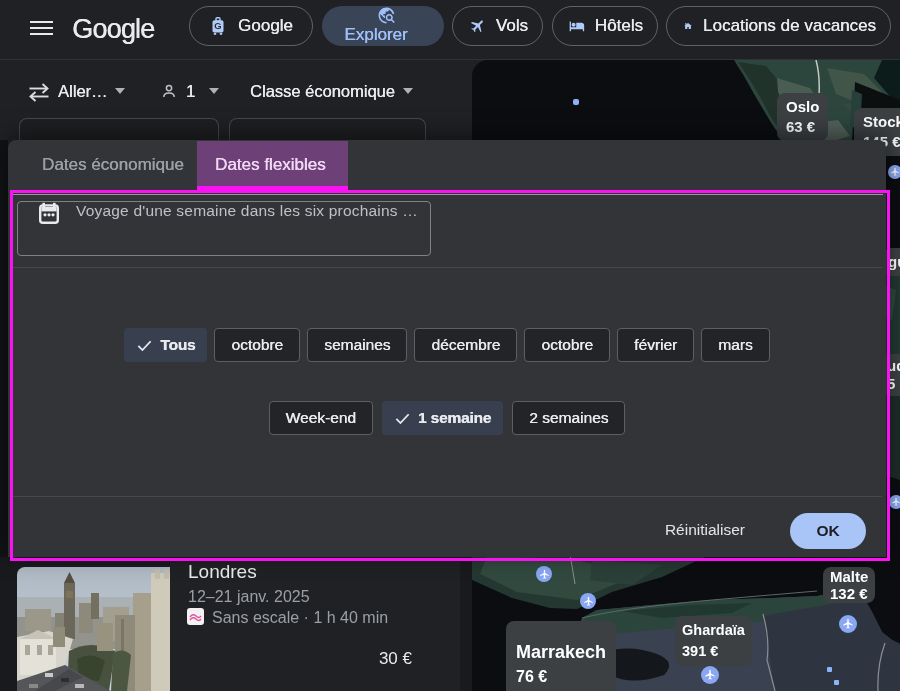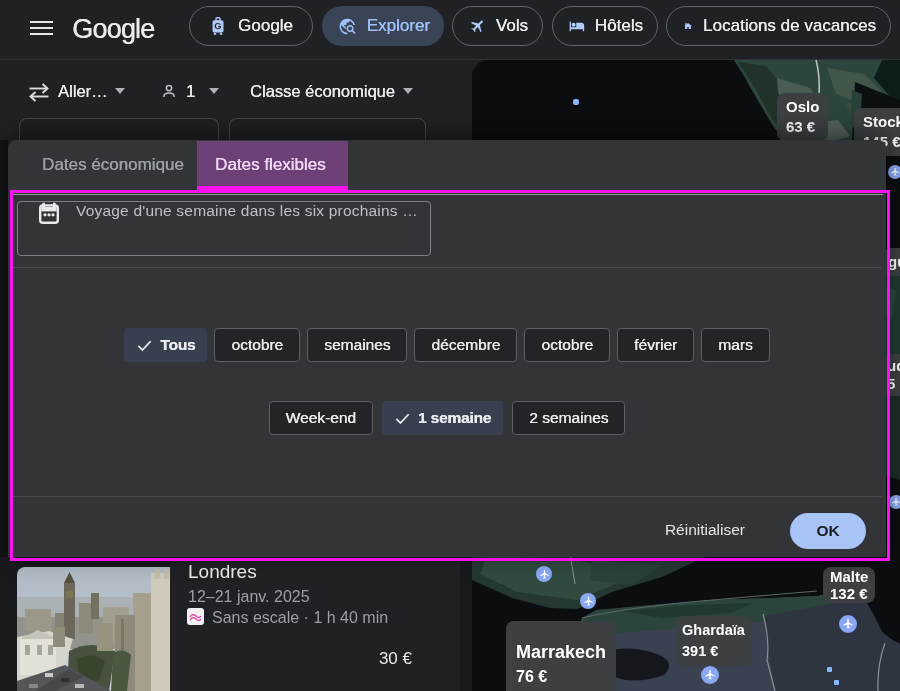--- a/index.html
+++ b/index.html
@@ -11,21 +11,21 @@
   
   #hdr { position:absolute; left:0; top:0; width:900px; height:60px; background:#202124; border-bottom:1px solid #313235;}
   #burger { position:absolute; left:30px; top:21px; width:23px; height:14px; }
   #burger div { height:2px; background:#e8eaed; margin-bottom:4px; }
   #glogo { position:absolute; left:72px; top:14px; font-size:27px; font-weight:500; letter-spacing:-0.8px; color:#e8eaed; text-shadow:0.5px 0 0 currentColor; }
   .pill { position:absolute; top:6px; height:40px; border:1px solid #5f6368; border-radius:21px;
     display:flex; align-items:center; color:#e8eaed; font-size:17px; font-weight:500; text-shadow:0.3px 0 0 currentColor; }
   .pill svg { margin-left:16px; margin-right:10px; }
   .pill span { margin-right:14px; white-space:nowrap; }
   #p-voyager { left:189px; width:124px; }
-  #p-explorer { left:322px; width:122px; background:#394457; border:none; color:#9fc0f9; }
+  #p-explorer { left:322px; width:122px; background:#394457; border:none; color:#9fc0f9;flex-direction:column; }
   #p-vols { left:452px; width:91px; }
   #p-hotels { left:552px; width:106px; }
   #p-loc { left:666px; width:225px; }
 
   
   .caret { display:inline-block; width:0; height:0; border-left:5.5px solid transparent; border-right:5.5px solid transparent; border-top:6px solid #aeb1b6; }
   #row2 { position:absolute; left:0; top:60px; width:900px; height:58px; }
   .r2txt { position:absolute; color:#e8eaed; font-size:16.5px; top:22px; text-shadow:0.3px 0 0 currentColor; }
 
   

